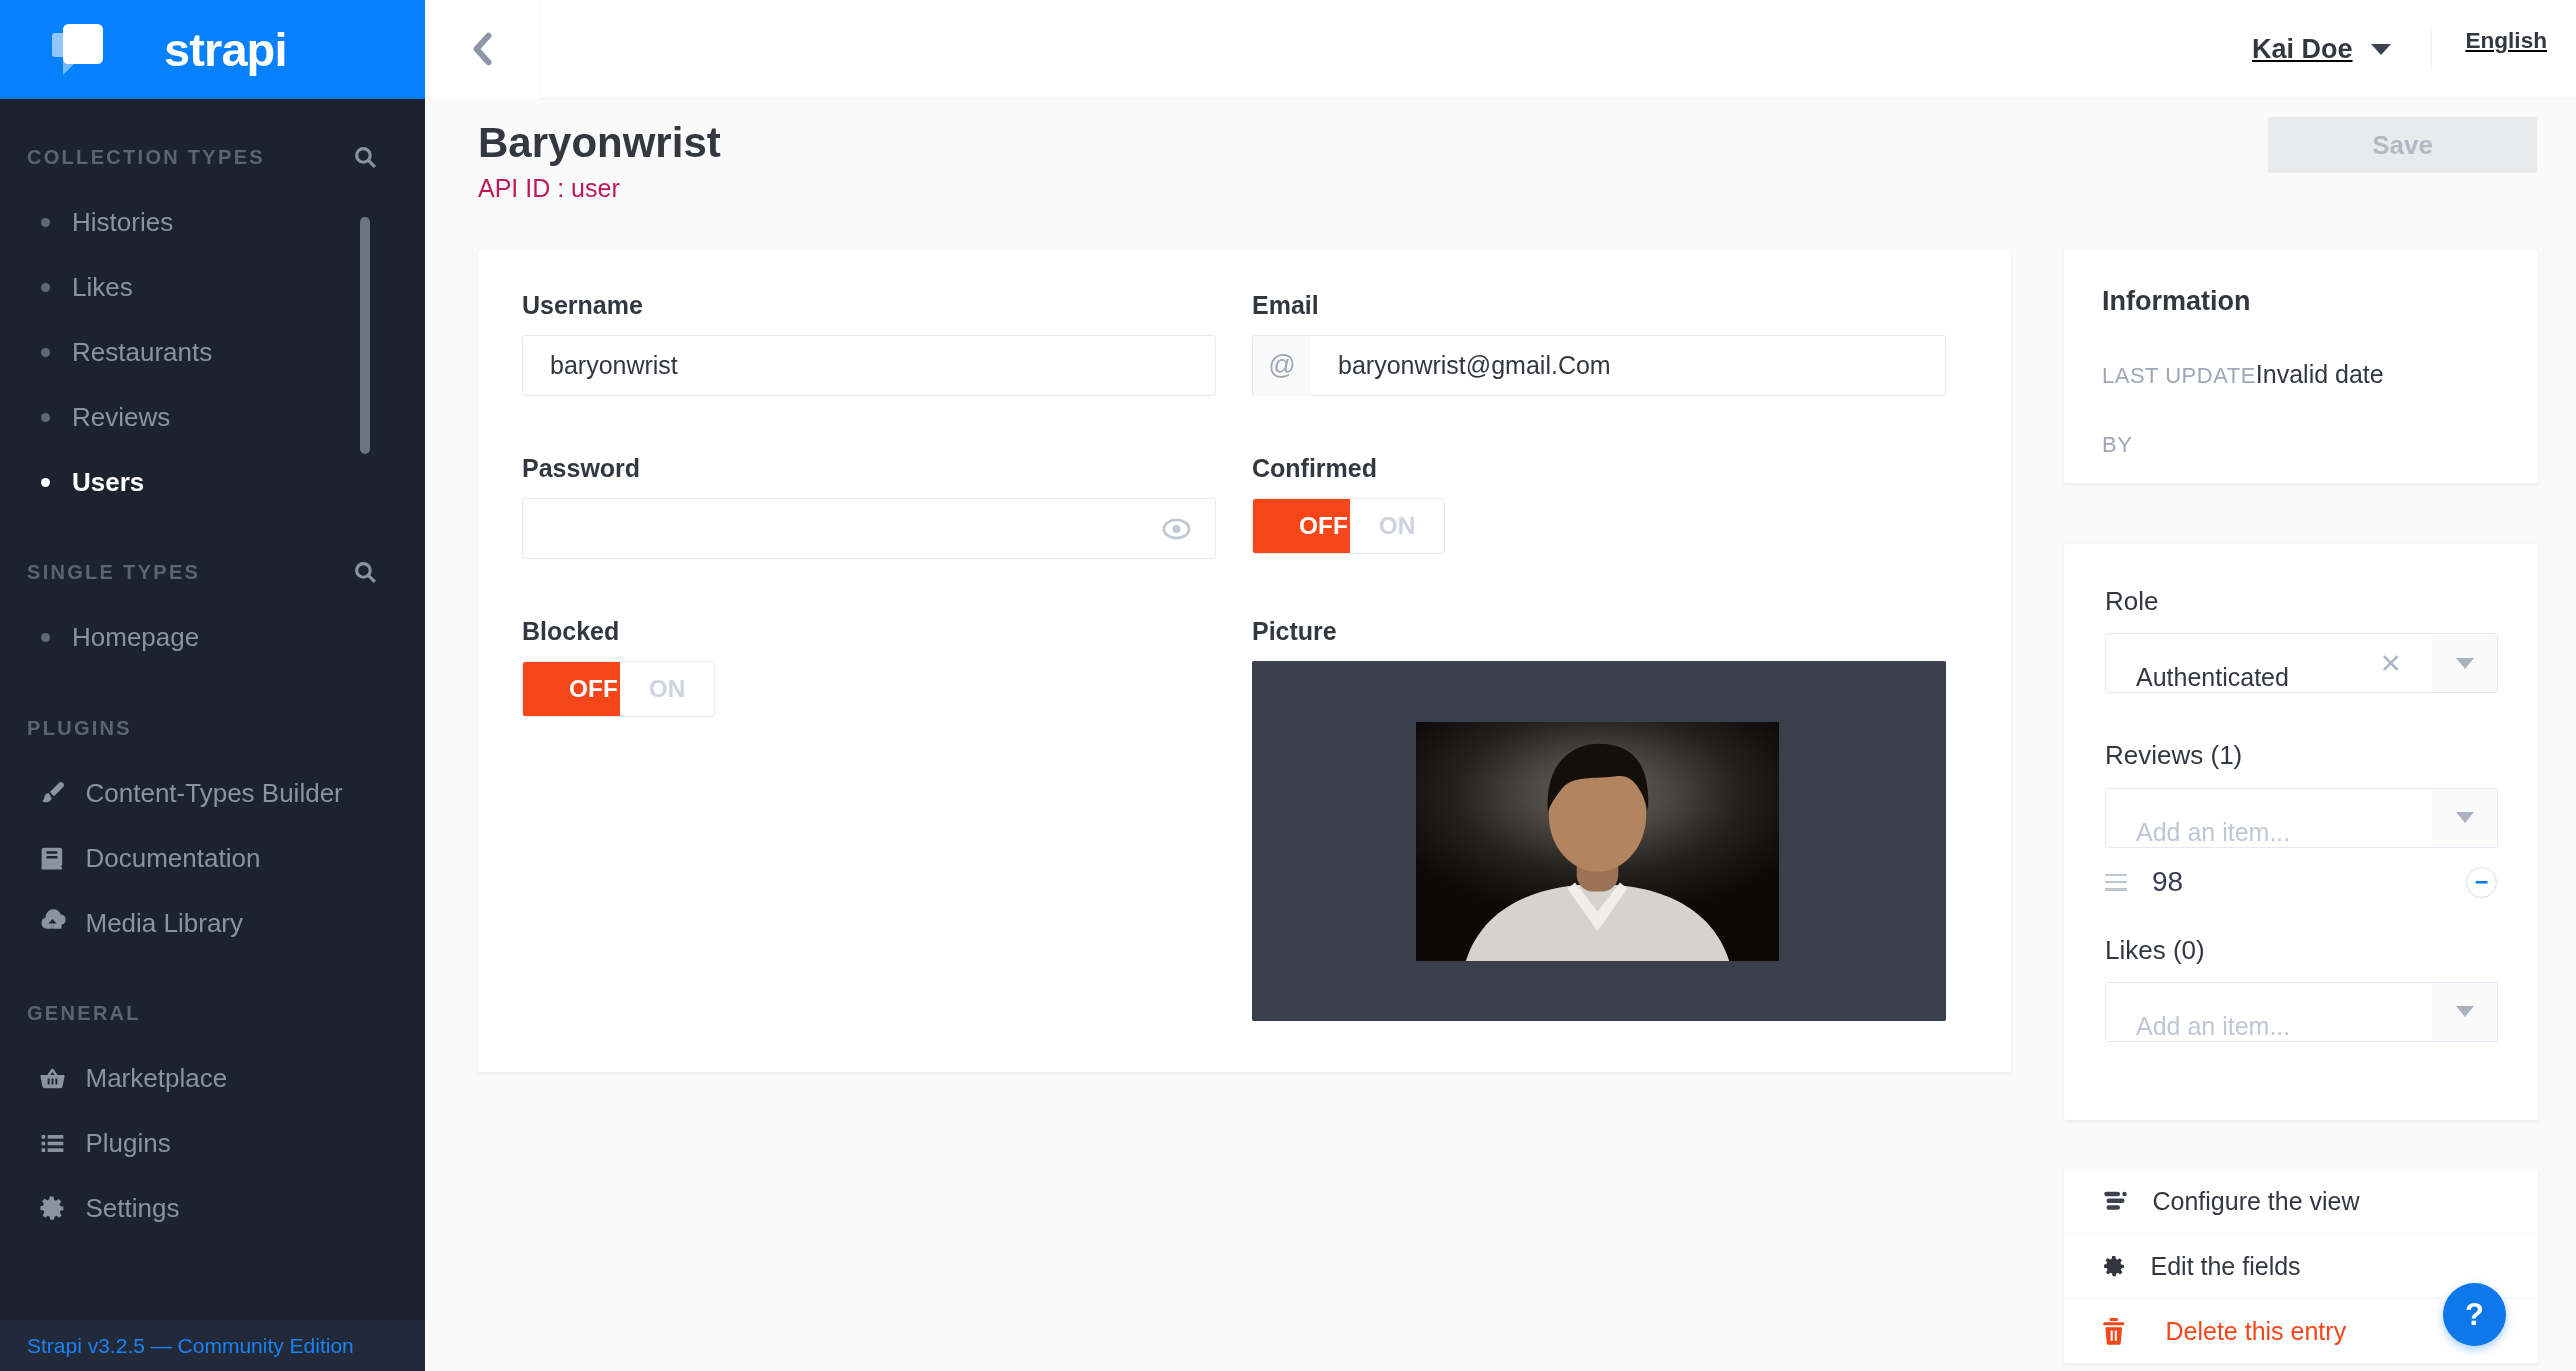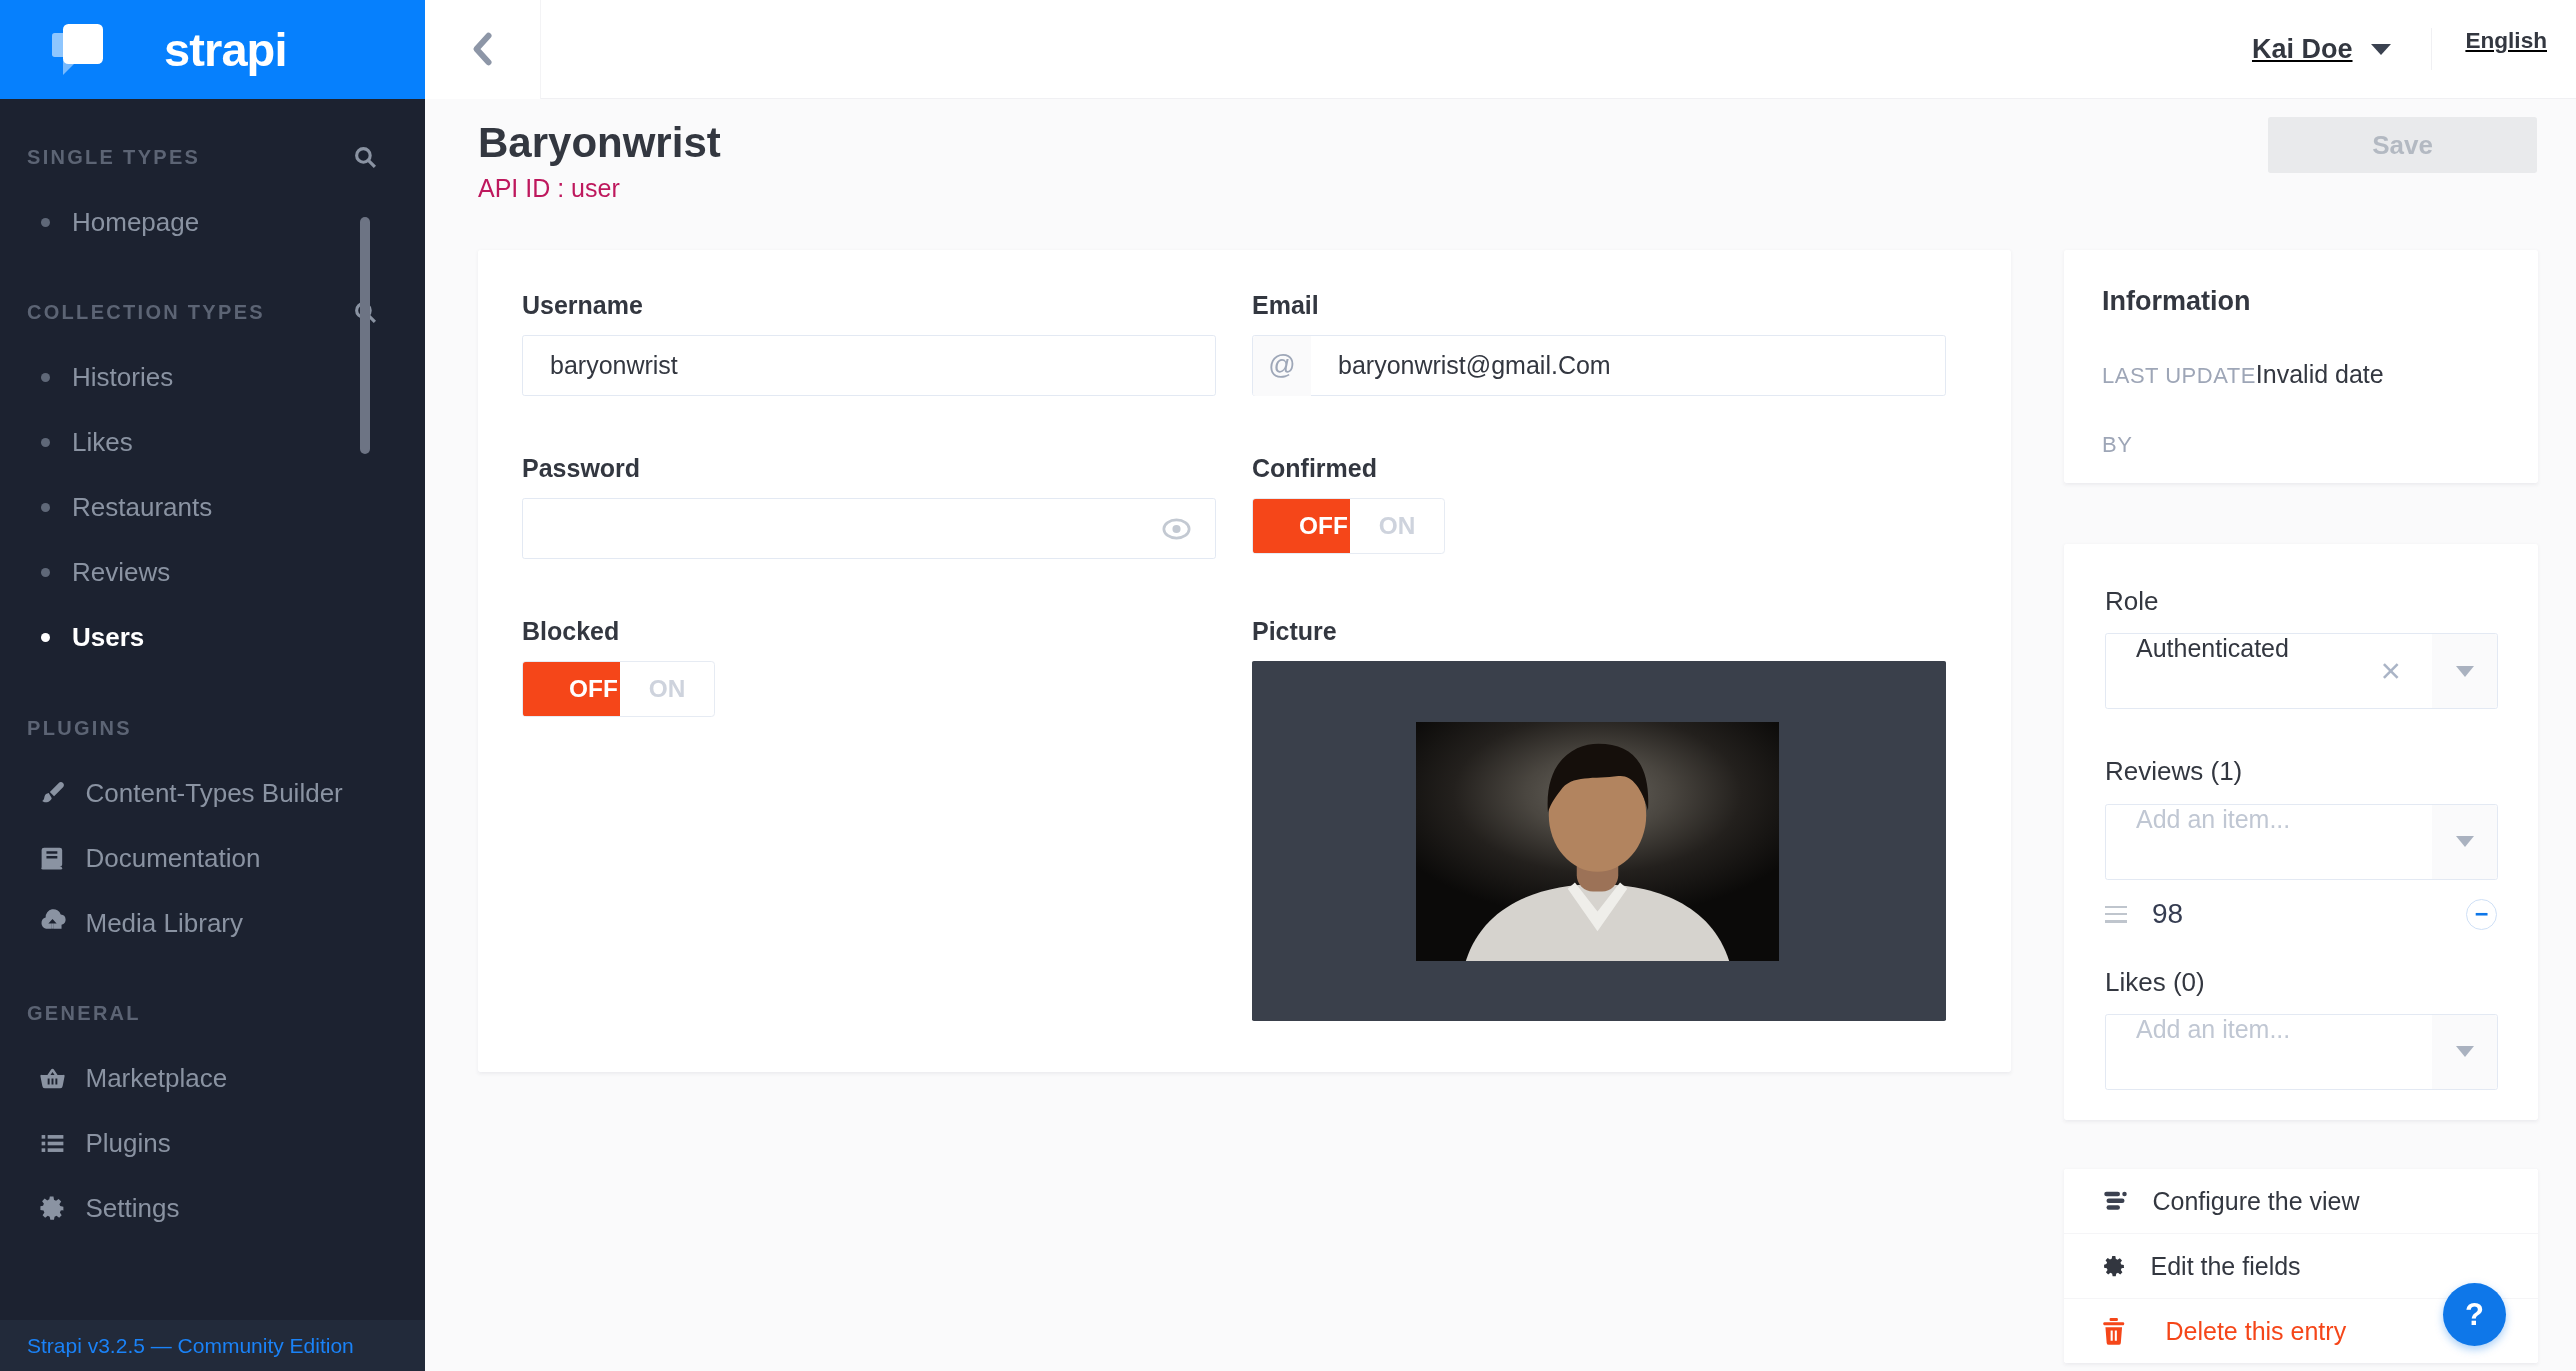--- a/index.html
+++ b/index.html
@@ -70,21 +70,21 @@
   
   .right-col { position:absolute; left:1639px; top:151px; width:474px; }
   .info-card { position:absolute; left:0; top:0; width:474px; height:233px; padding:36px 38px; }
   .info-title { color:#333740; font-size:27px; font-weight:bold; }
   .info-row { display:flex; justify-content:flex-start; align-items:baseline; margin-top:43px; }
   .info-label { color:#9ea6b7; font-size:22px; letter-spacing:0.5px; }
   .info-value { color:#333740; font-size:25px; }
 
   .rel-card { position:absolute; left:0; top:294px; width:474px; height:576px; padding:42px 41px; }
   .rel-label { color:#333740; font-size:26px; margin-bottom:16.3px; }
-  .select { position:relative; width:393px; height:76px; border:0.9px solid #e3e9f3; border-radius:2.7px; background:#fff; display:flex; align-items:flex-start; cursor:pointer; }
+  .select { position:relative; width:393px; height:60px; border:0.9px solid #e3e9f3; border-radius:2.7px; background:#fff; display:flex; align-items:flex-end; cursor:pointer; }
   .select .val { font-size:25px; color:#333740; padding-left:30px; }
   .select .ph { font-size:25px; color:#c0c7d3; padding-left:30px; }
   .sel-clear { position:absolute; right:95px; top:50%; transform:translateY(-50%); line-height:0; background:none; border:none; cursor:pointer; }
   .sel-caretzone { position:absolute; right:0; top:0; width:65px; height:100%; background:#fafafb; border-radius:0 2.7px 2.7px 0; display:flex; align-items:center; justify-content:center; }
   .sel-caret { width:0; height:0; border-left:9px solid transparent; border-right:9px solid transparent; border-top:11px solid #aab2c0; }
   .rel-gap { height:47px; }
   .rel-item { display:flex; align-items:center; height:69px; }
   .drag { display:flex; flex-direction:column; gap:4.5px; margin-right:25px; cursor:grab; }
   .drag span { display:block; width:22px; height:2.7px; background:#bfc5cd; }
   .rel-item .num { color:#353c51; font-size:28px; }
@@ -111,66 +111,66 @@
         <span class="flap1"></span>
           <span class="flap2"></span>
           <span class="sq"></span>
       </span>
       <span class="logo-text">strapi</span>
     </div>
 
     <nav class="side-nav">
       <div class="side-section">
         <div class="side-head">
+          <span class="ttl">COLLECTION TYPES</span>
+          <span class="ico">
+            <svg width="25" height="25" viewBox="0 0 24 24" fill="none" stroke="#8a93a2" stroke-width="3">
+                <circle cx="10" cy="10" r="6.5"></circle>
+                <line x1="15" y1="15" x2="21" y2="21"></line>
+              </svg>
+          </span>
+        </div>
+        <ul class="side-items">
+          <li class="side-item">
+              <span class="bullet"></span>
+              <span>Histories</span>
+            </li>
+          <li class="side-item">
+              <span class="bullet"></span>
+              <span>Likes</span>
+            </li>
+          <li class="side-item">
+              <span class="bullet"></span>
+              <span>Restaurants</span>
+            </li>
+          <li class="side-item">
+              <span class="bullet"></span>
+              <span>Reviews</span>
+            </li>
+          <li class="side-item active">
+              <span class="bullet"></span>
+              <span>Users</span>
+            </li>
+        </ul>
+      </div>
+
+      <div class="side-section">
+        <div class="side-head">
           <span class="ttl">SINGLE TYPES</span>
           <span class="ico">
             <svg width="25" height="25" viewBox="0 0 24 24" fill="none" stroke="#8a93a2" stroke-width="3">
                 <circle cx="10" cy="10" r="6.5"></circle>
                 <line x1="15" y1="15" x2="21" y2="21"></line>
               </svg>
           </span>
         </div>
         <ul class="side-items">
           <li class="side-item">
               <span class="bullet"></span>
               <span>Homepage</span>
-            </li>
-        </ul>
-      </div>
-
-      <div class="side-section">
-        <div class="side-head">
-          <span class="ttl">COLLECTION TYPES</span>
-          <span class="ico">
-            <svg width="25" height="25" viewBox="0 0 24 24" fill="none" stroke="#8a93a2" stroke-width="3">
-                <circle cx="10" cy="10" r="6.5"></circle>
-                <line x1="15" y1="15" x2="21" y2="21"></line>
-              </svg>
-          </span>
-        </div>
-        <ul class="side-items">
-          <li class="side-item">
-              <span class="bullet"></span>
-              <span>Histories</span>
-            </li>
-          <li class="side-item">
-              <span class="bullet"></span>
-              <span>Likes</span>
-            </li>
-          <li class="side-item">
-              <span class="bullet"></span>
-              <span>Restaurants</span>
-            </li>
-          <li class="side-item">
-              <span class="bullet"></span>
-              <span>Reviews</span>
-            </li>
-          <li class="side-item active">
-              <span class="bullet"></span>
-              <span>Users</span>
             </li>
         </ul>
       </div>
 
       <div class="side-section">
         <div class="side-head">
           <span class="ttl">PLUGINS</span>
         </div>
         <ul class="side-items">
           <li class="side-item">

